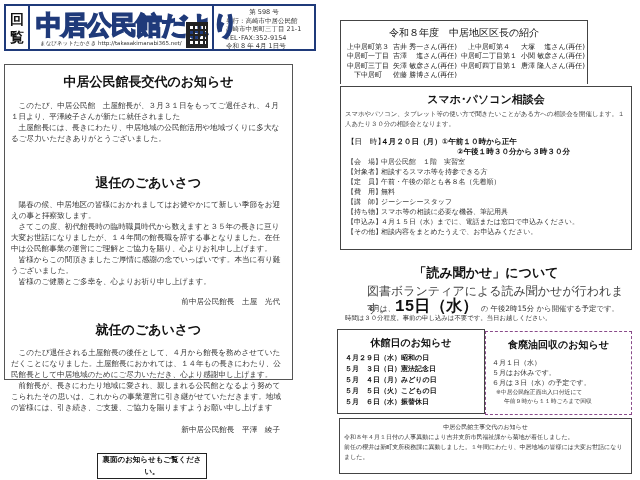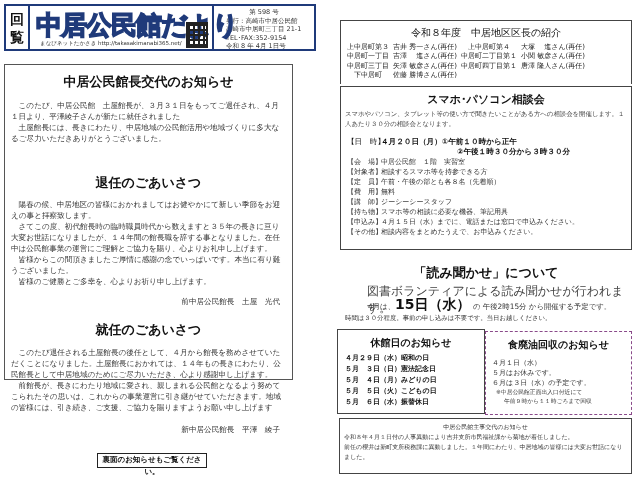--- a/index.html
+++ b/index.html
@@ -23,39 +23,39 @@
   #pubinfo { flex: 1; padding: 2px 12px; font-size: 6.5px; line-height: 8.6px; color: #333; text-align: left; }
   #pubinfo .issue { text-align: center; }
 
   
   #leftbox { left: 4px; top: 64px; width: 289px; height: 316px; border: 1px solid #555; }
   .h-big { text-align: center; font-weight: bold; font-size: 13px; color: #111; }
   .body-txt { font-size: 7.6px; line-height: 11px; color: #333; padding: 0 6px; }
   .indent { text-indent: 1em; }
   .sign { text-align: right; font-size: 7.6px; color: #333; padding-right: 12px; }
 
-  #back-note { left: 97px; top: 453px; width: 110px; height: 15px; border: 1.5px solid #222; font-size: 7.5px; font-weight: bold; text-align: center; line-height: 12px; color: #111; }
+  #back-note { left: 97px; top: 453px; width: 110px; height: 26px; border: 1.5px solid #222; font-size: 7.5px; font-weight: bold; text-align: center; line-height: 12px; color: #111; }
 
   
-  #ward { left: 340px; top: 20px; width: 292px; height: 64px; border: 1px solid #444; border-bottom: none; }
+  #ward { left: 340px; top: 20px; width: 248px; height: 64px; border: 1px solid #444; border-bottom: none; }
   #ward-title { text-align: center; font-size: 10px; margin-top: 5px; color: #111; }
   #ward-table { margin: 3px 0 0 6px; font-size: 7px; line-height: 9.4px; color: #222; border-collapse: collapse; }
   #ward-table td { padding: 0 4px 0 0; white-space: nowrap; text-align: center; }
 
   #pc { left: 340px; top: 86px; width: 292px; height: 164px; border: 1px solid #444; }
   #pc-title { text-align: center; font-weight: bold; font-size: 11px; margin-top: 5px; color: #111; }
   #pc-desc { font-size: 6.4px; line-height: 10px; padding: 2px 4px; color: #444; }
   .pc-row { font-size: 7px; line-height: 10px; color: #333; padding-left: 6px; white-space: nowrap; }
   .pc-row .k { display: inline-block; width: 34px; }
   .pc-row.bold { font-weight: bold; font-size: 7.6px; color: #111; }
 
   #yomi-title { left: 340px; top: 264px; width: 292px; text-align: center; font-weight: bold; font-size: 13px; color: #111; }
   #yomi-1 { left: 367px; top: 283px; font-size: 12px; color: #444; }
   #yomi-2 { left: 368px; top: 296px; font-size: 7.4px; color: #333; white-space: nowrap; }
-  #yomi-2 b { font-size: 14px; color: #111; }
+  #yomi-2 b { font-size: 16px; color: #111; font-family: Liberation Mono, monospace; }
   #yomi-3 { left: 345px; top: 314px; font-size: 6.4px; color: #333; }
 
   #closed { left: 337px; top: 329px; width: 148px; height: 85px; border: 1px solid #444; }
   #closed-title { text-align: center; font-weight: bold; font-size: 10px; margin-top: 6px; color: #111; }
   .closed-row { font-size: 7px; font-weight: bold; line-height: 11px; padding-left: 7px; color: #111; white-space: nowrap; }
 
   #oil { left: 485px; top: 331px; width: 147px; height: 84px; border: 1.5px dashed #8a4a8a; }
   #oil-title { text-align: center; font-weight: bold; font-size: 10px; margin-top: 6px; color: #111; }
   .oil-row { font-size: 7px; line-height: 10px; padding-left: 6px; color: #333; white-space: nowrap; }
   .oil-note { font-size: 5.8px; line-height: 9px; padding-left: 10px; color: #333; white-space: nowrap; }

